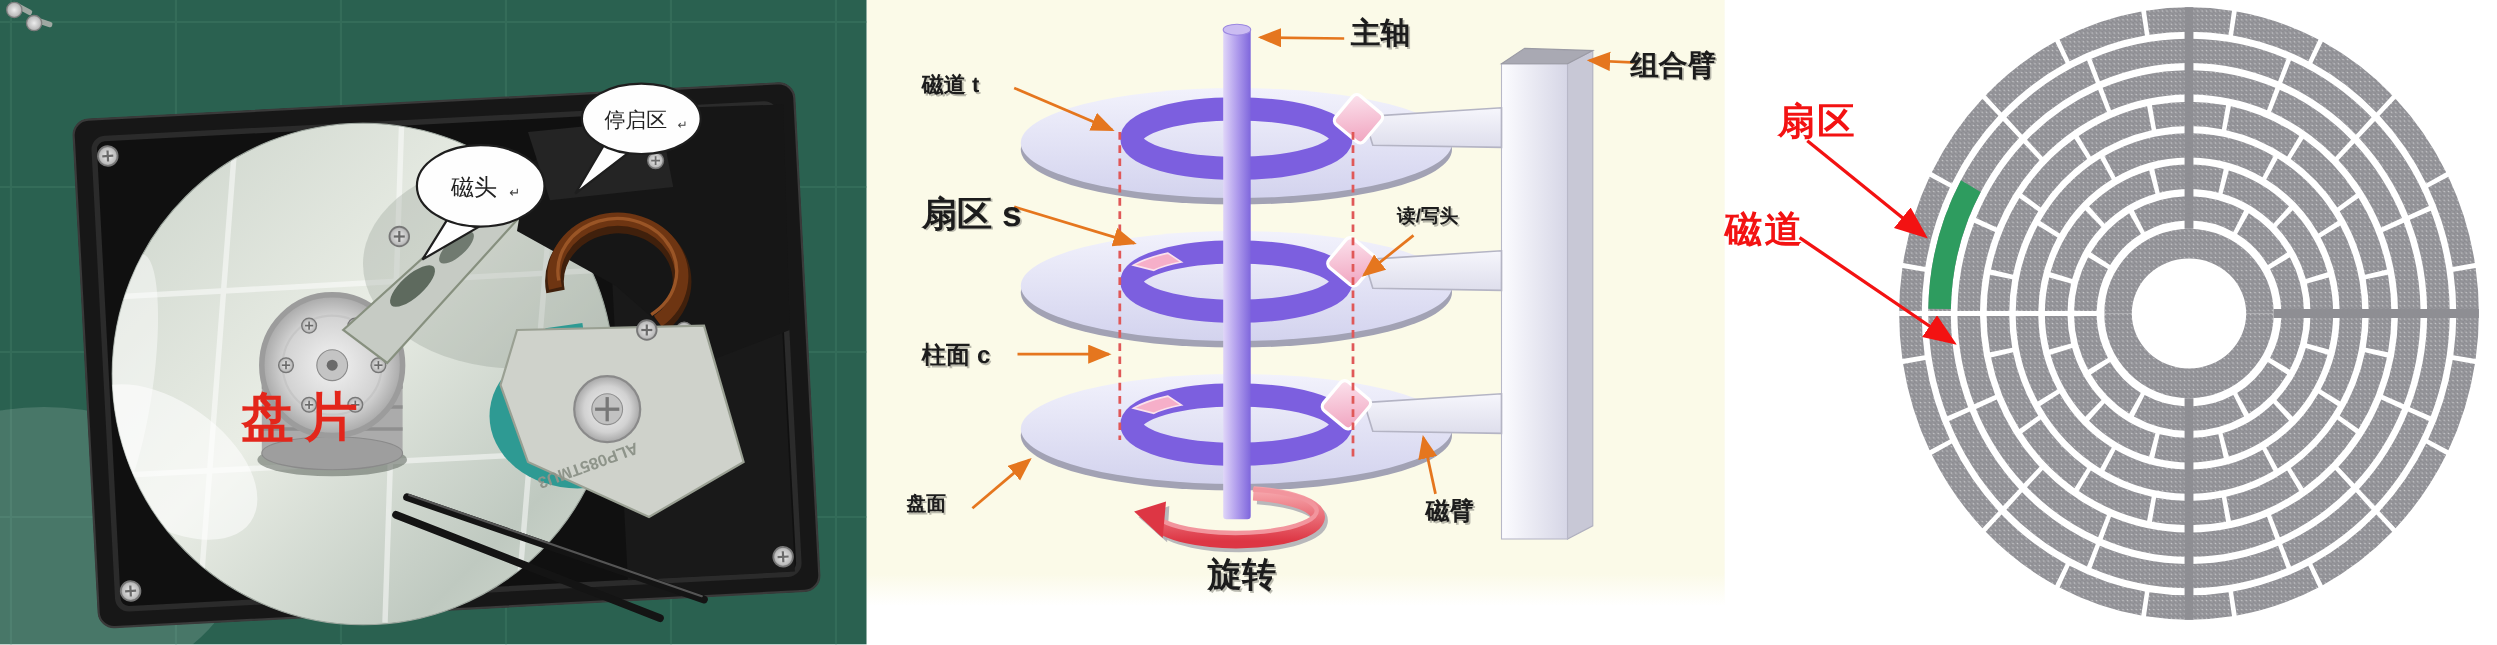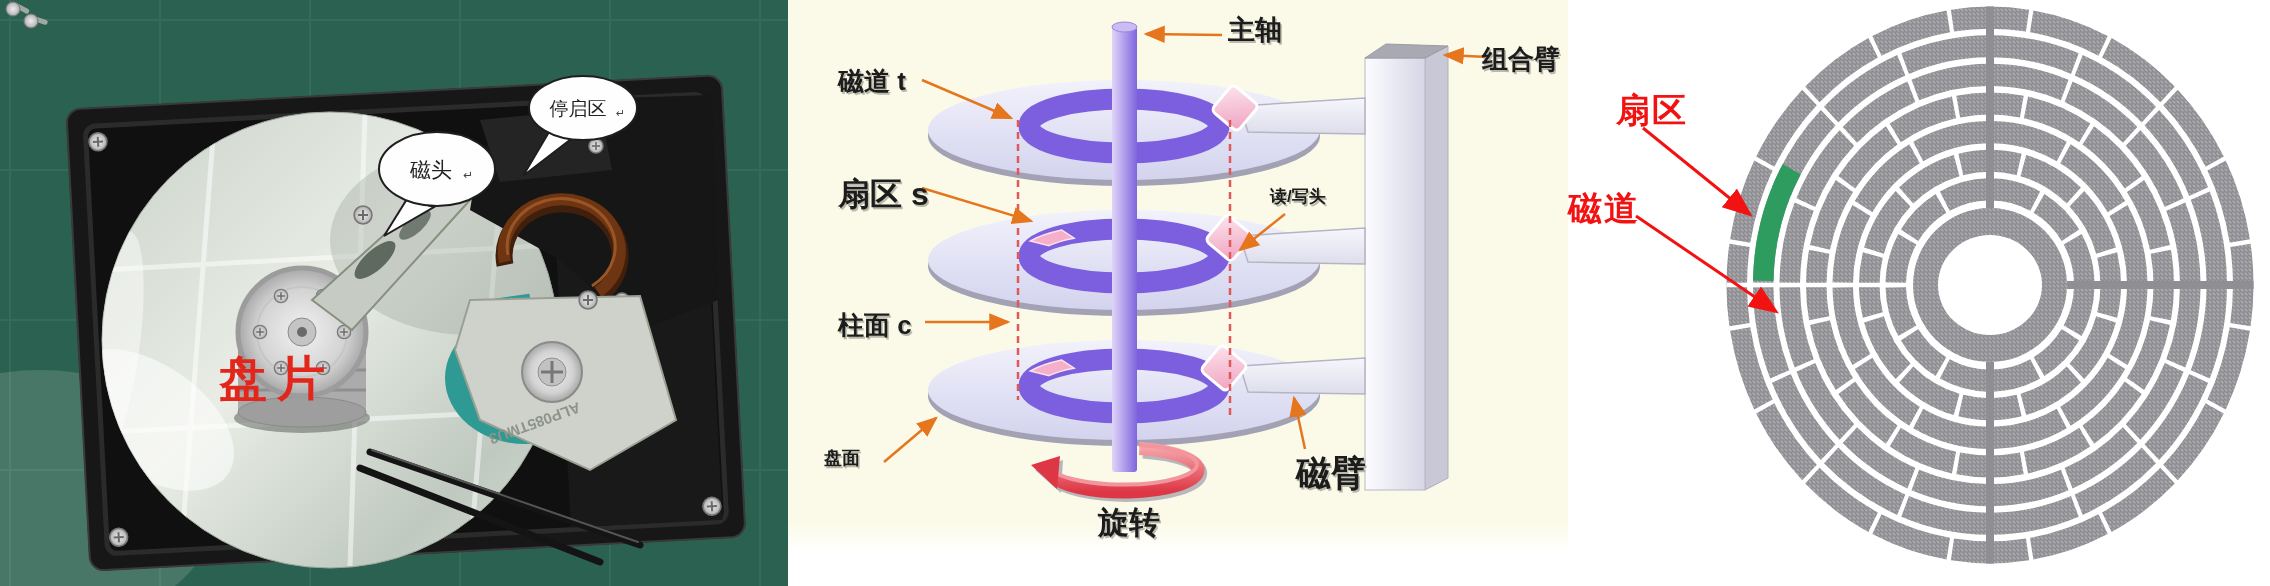--- a/index.html
+++ b/index.html
@@ -268,28 +268,28 @@
         <line x1="700" y1="57" x2="657" y2="55" marker-end="url(#oarr)"></line>
         <line x1="134" y1="80" x2="223" y2="118" marker-end="url(#oarr)"></line>
         <line x1="134" y1="188" x2="243" y2="221" marker-end="url(#oarr)"></line>
         <line x1="137" y1="322" x2="220" y2="322" marker-end="url(#oarr)"></line>
         <line x1="96" y1="462" x2="148" y2="418" marker-end="url(#oarr)"></line>
         <line x1="517" y1="449" x2="506" y2="398" marker-end="url(#oarr)"></line>
         <line x1="497" y1="214" x2="452" y2="250" marker-end="url(#oarr)"></line>
       </g>
     </svg>
 
-    <div class="mlabel" style="left:50px;top:64px;font-size:26px">磁道 t</div>
+    <div class="mlabel" style="left:50px;top:64px;font-size:20px">磁道 t</div>
     <div class="mlabel" style="left:50px;top:173px;font-size:32px">扇区 s</div>
-    <div class="mlabel" style="left:50px;top:308px;font-size:26px">柱面 c</div>
+    <div class="mlabel" style="left:50px;top:308px;font-size:22px">柱面 c</div>
     <div class="mlabel" style="left:36px;top:446px;font-size:18px">盘面</div>
     <div class="mlabel" style="left:440px;top:12px;font-size:27px">主轴</div>
     <div class="mlabel" style="left:694px;top:42px;font-size:26px">组合臂</div>
     <div class="mlabel" style="left:482px;top:185px;font-size:17px">读/写头</div>
-    <div class="mlabel" style="left:508px;top:450px;font-size:35px">磁臂</div>
+    <div class="mlabel" style="left:508px;top:450px;font-size:22px">磁臂</div>
     <div class="mlabel" style="left:310px;top:502px;font-size:31px">旋转</div>
   </div>
 
   <div class="panel" id="right-panel">
     <svg id="disk-svg" width="702" height="586" viewBox="0 0 702 586">
       <defs>
         <pattern id="hatch" width="4" height="4" patternUnits="userSpaceOnUse">
           <rect width="4" height="4" fill="#8D8D92"></rect>
           <rect x="0" y="0" width="2" height="2" fill="#98989D"></rect>
           <rect x="2" y="2" width="2" height="2" fill="#98989D"></rect>

